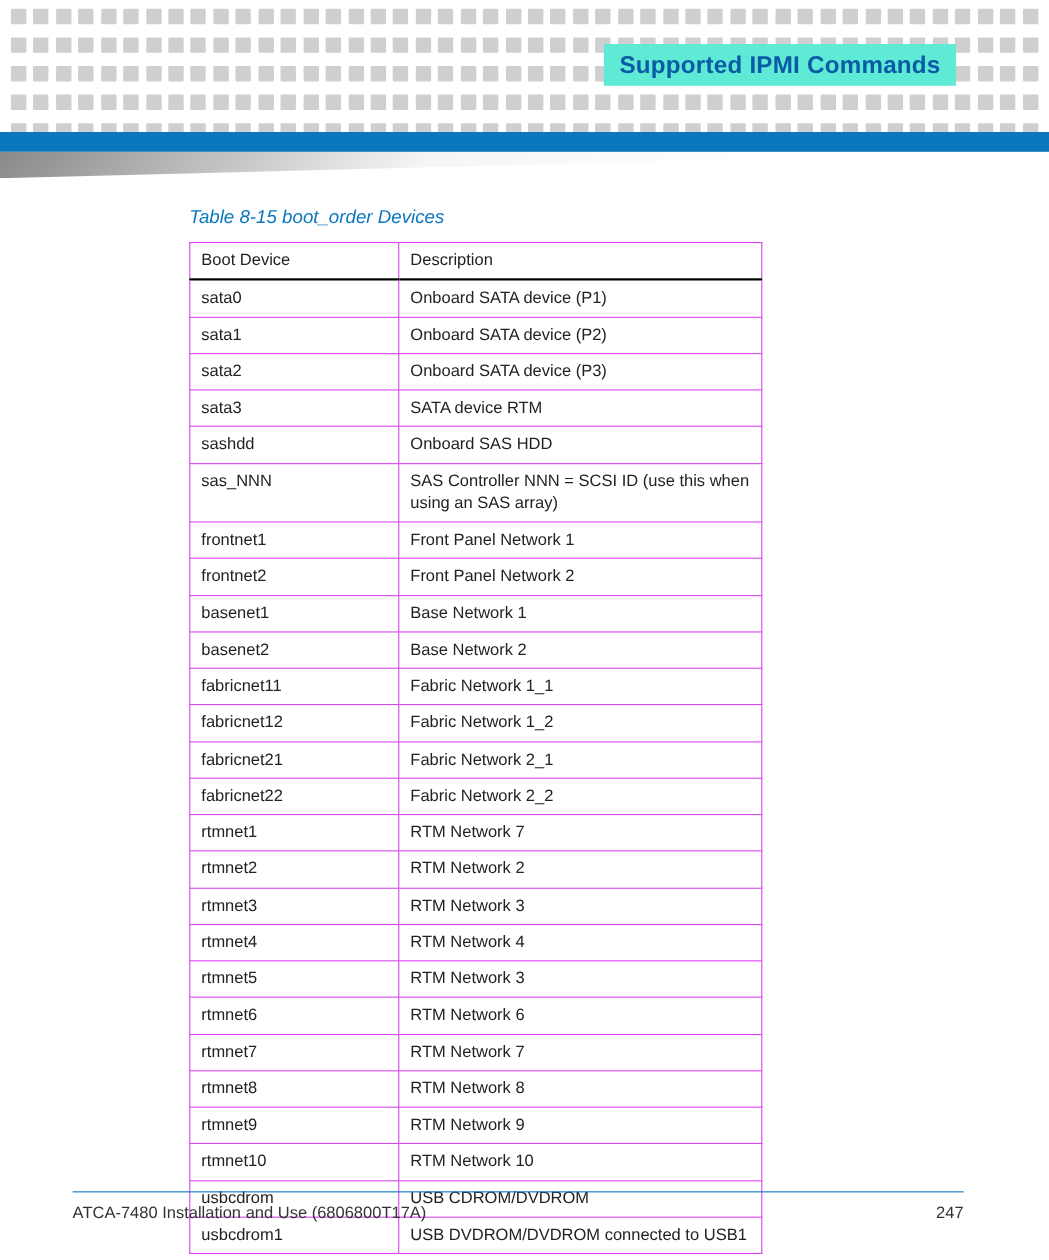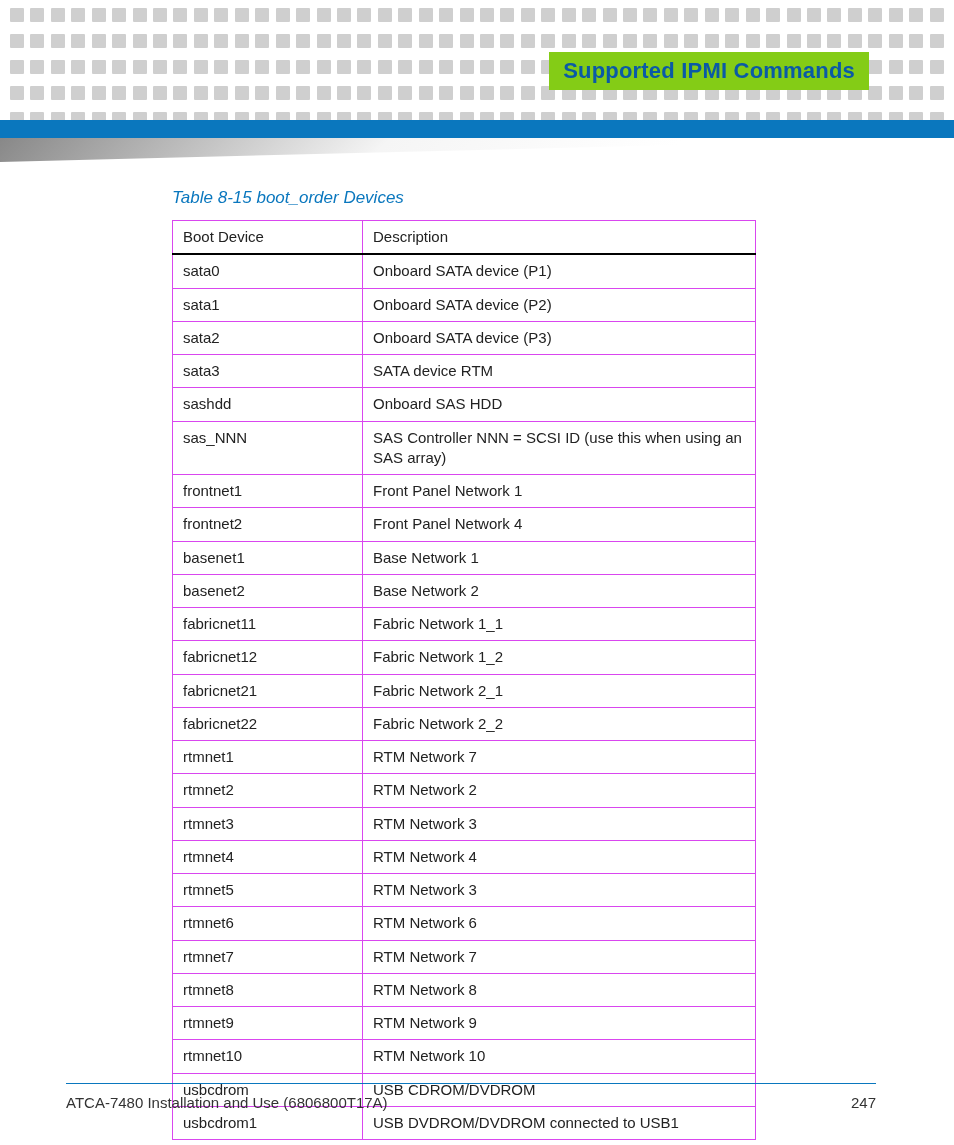--- a/index.html
+++ b/index.html
@@ -26,23 +26,23 @@
     z-index: 0;
   }
   .dot-bg span {
     background: #cfcfcf;
     width: 14px;
     height: 14px;
     border-radius: 1px;
   }
   .header-title {
     position: absolute;
-    top: 52px;
+    top: 40px;
     right: 85px;
-    background: #84cc16;
+    background: #5eead4;
     padding: 6px 14px 6px 14px;
     color: #0a5aa6;
     font-weight: 700;
     font-size: 22px;
     z-index: 2;
     letter-spacing: 0.2px;
   }
   .blue-bar {
     position: absolute;
     top: 120px;
@@ -59,21 +59,21 @@
     right: 0;
     height: 24px;
     background: linear-gradient(135deg, #888 0%, #f5f5f5 40%, #ffffff 70%);
     clip-path: polygon(0 0, 100% 0, 0 100%);
   }
 
   .content {
     position: absolute;
     top: 188px;
     left: 172px;
-    width: 584px;
+    width: 521px;
   }
   .table-caption {
     color: #0a77be;
     font-style: italic;
     font-size: 17px;
     margin-bottom: 12px;
     font-weight: 500;
   }
   table.boot {
     border-collapse: collapse;
@@ -386,21 +386,21 @@
         <tr>
           <td>sas_NNN</td>
           <td>SAS Controller NNN = SCSI ID (use this when using an SAS array)</td>
         </tr>
         <tr>
           <td>frontnet1</td>
           <td>Front Panel Network 1</td>
         </tr>
         <tr>
           <td>frontnet2</td>
-          <td>Front Panel Network 4</td>
+          <td>Front Panel Network 2</td>
         </tr>
         <tr>
           <td>basenet1</td>
           <td>Base Network 1</td>
         </tr>
         <tr>
           <td>basenet2</td>
           <td>Base Network 2</td>
         </tr>
         <tr>

